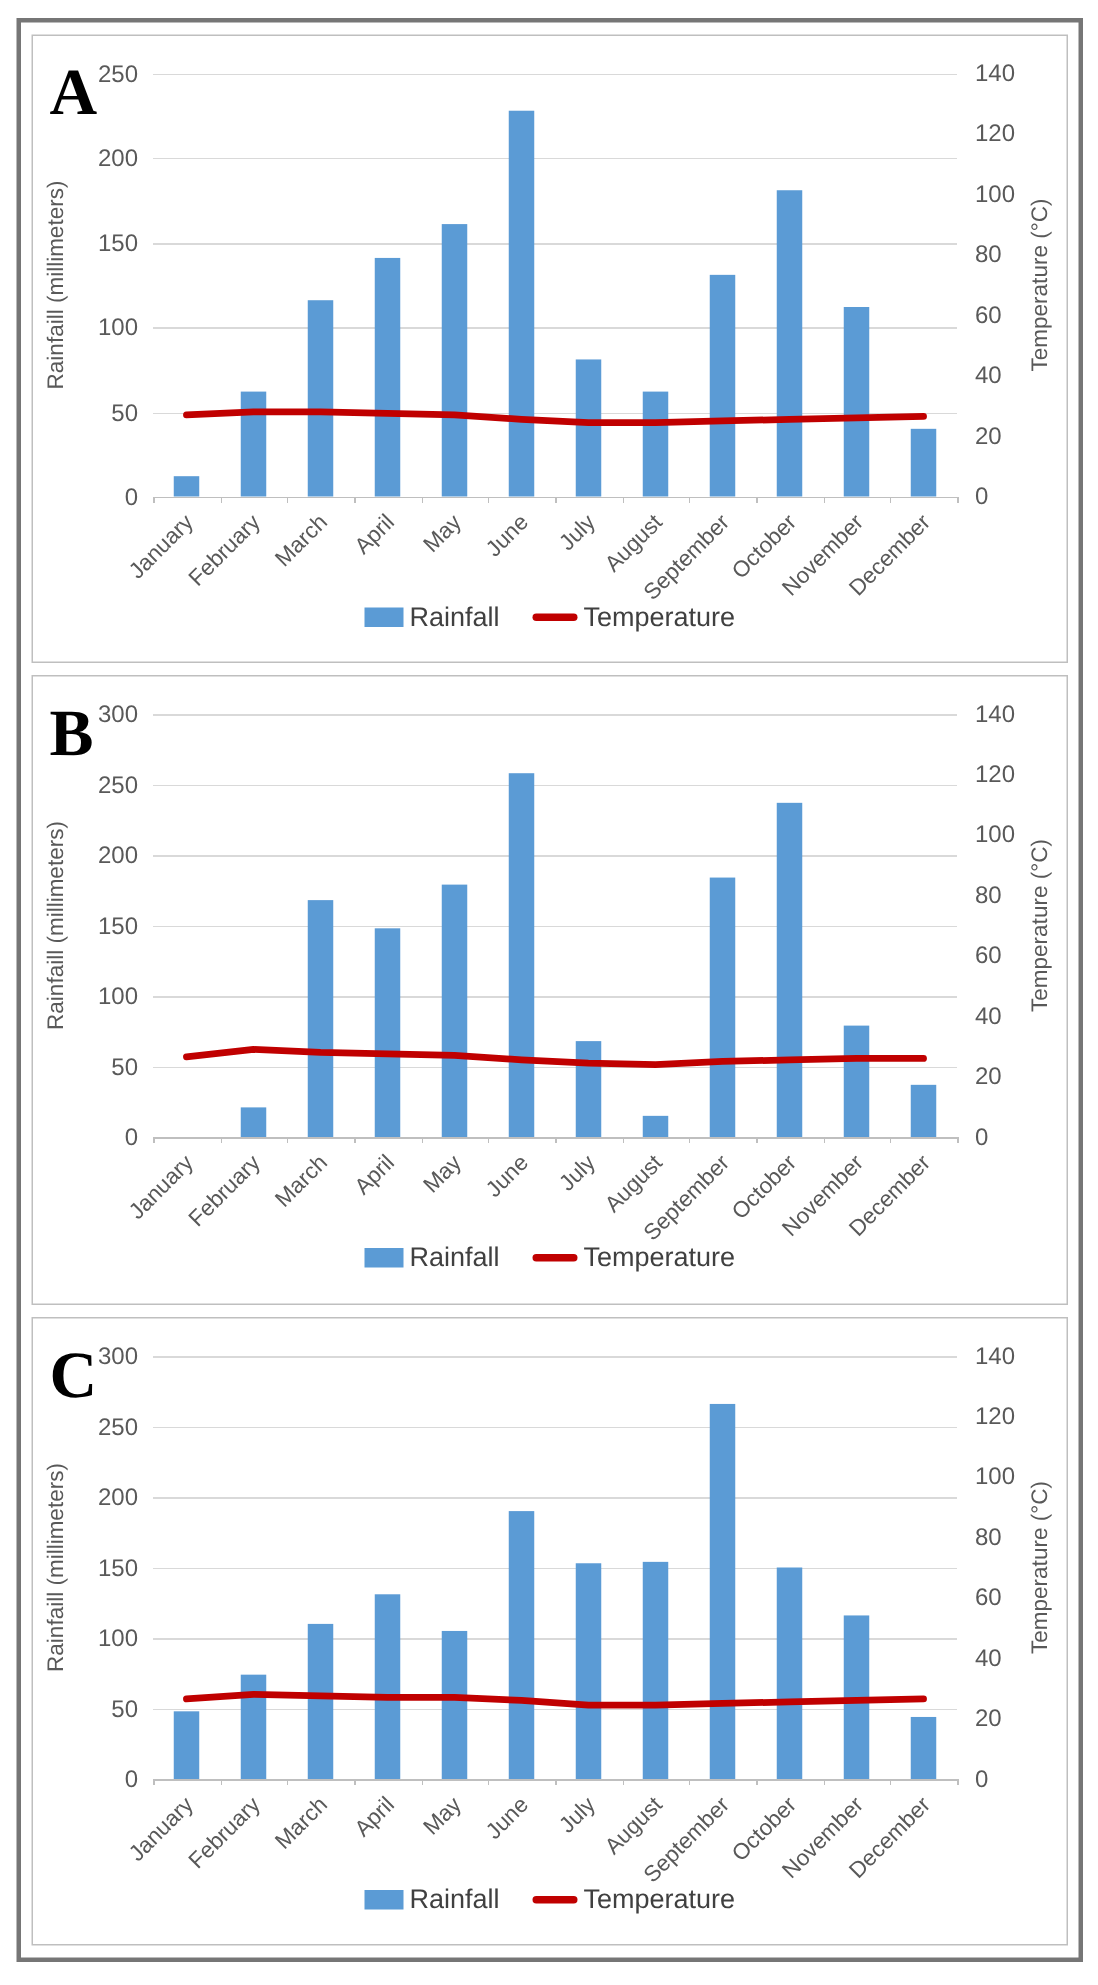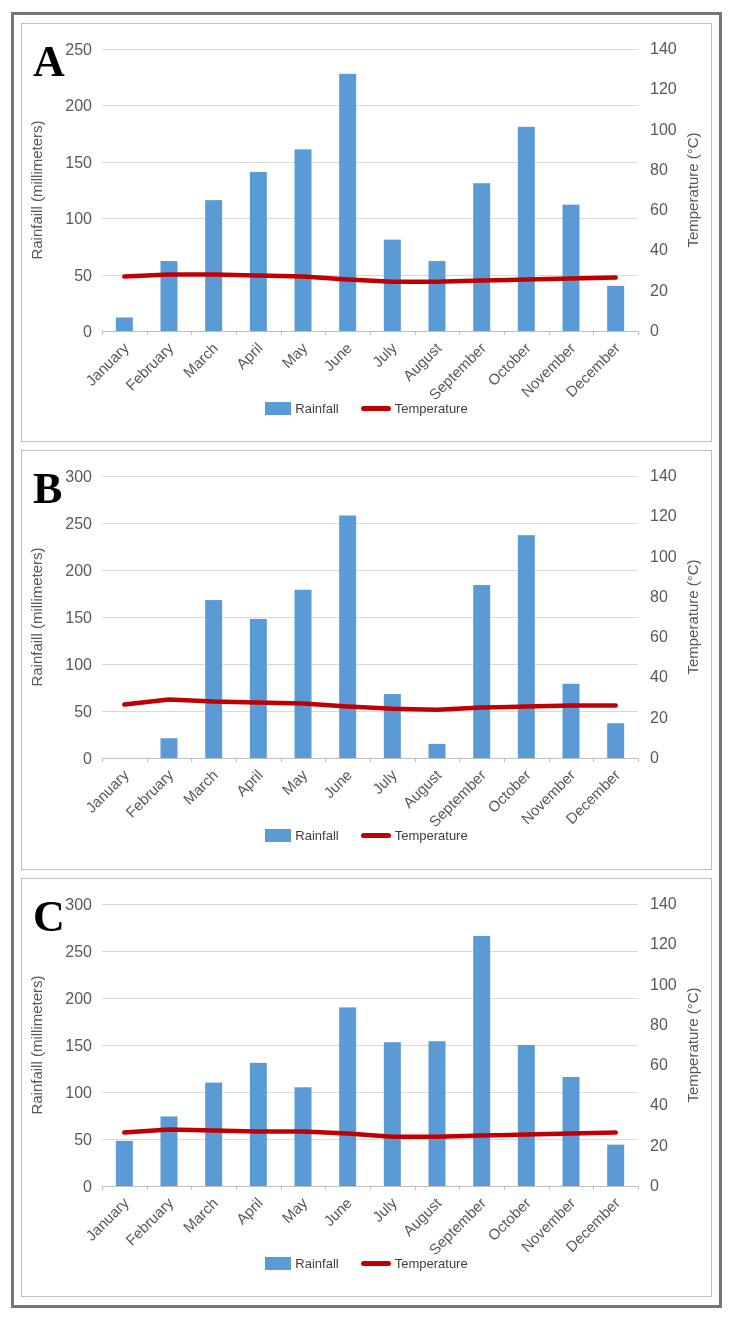--- a/index.html
+++ b/index.html
@@ -15,21 +15,21 @@
   }
   .panel-label{
     position:absolute;left:11px;top:16px;
     font-family:"Liberation Serif","DejaVu Serif",serif;
     font-weight:bold;font-size:44px;line-height:1;color:#000000;
   }
   .chart-canvas{display:block;width:688px;height:377px;}
   svg{font-family:"Liberation Sans",sans-serif;}
   .legend{display:flex;justify-content:center;align-items:center;gap:22px;margin-top:-3px;}
   .legend-item{display:inline-flex;align-items:center;gap:4px;}
-  .legend-text{font-size:13px;color:#404040;}
+  .legend-text{font-size:18px;color:#404040;}
   .swatch-bar{display:inline-block;width:26px;height:13px;}
   .swatch-line{display:inline-block;width:30px;height:5px;border-radius:3px;}
 </style>
 </head>
 <body>
 
 <div class="frame" style="border-color: rgb(118, 118, 118);">
 
   <div class="chart-panel" style="border-color: rgb(191, 191, 191);">
     <svg class="chart-canvas" viewBox="0 0 688 377">

